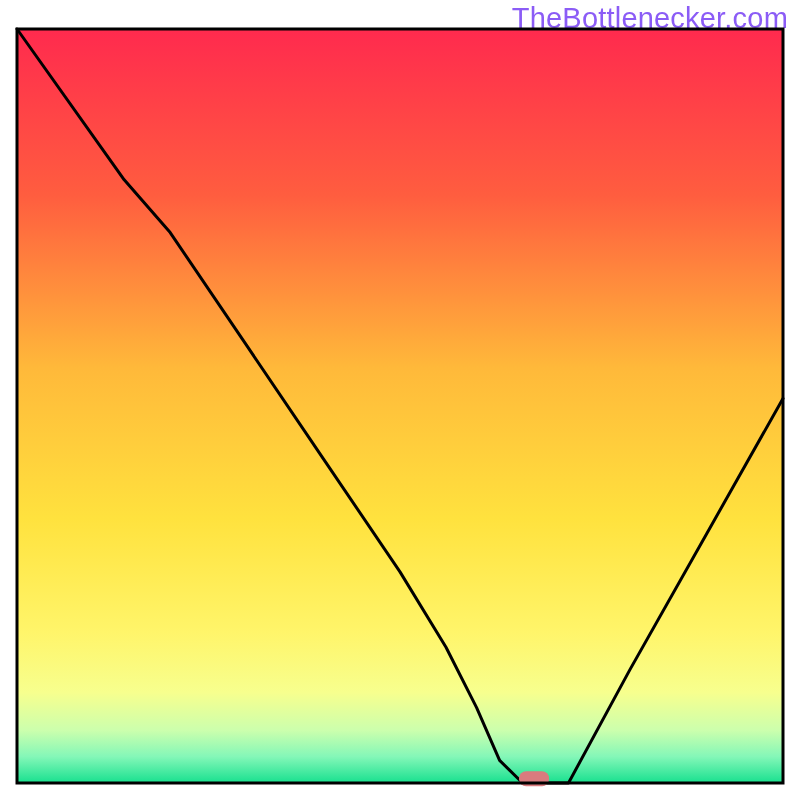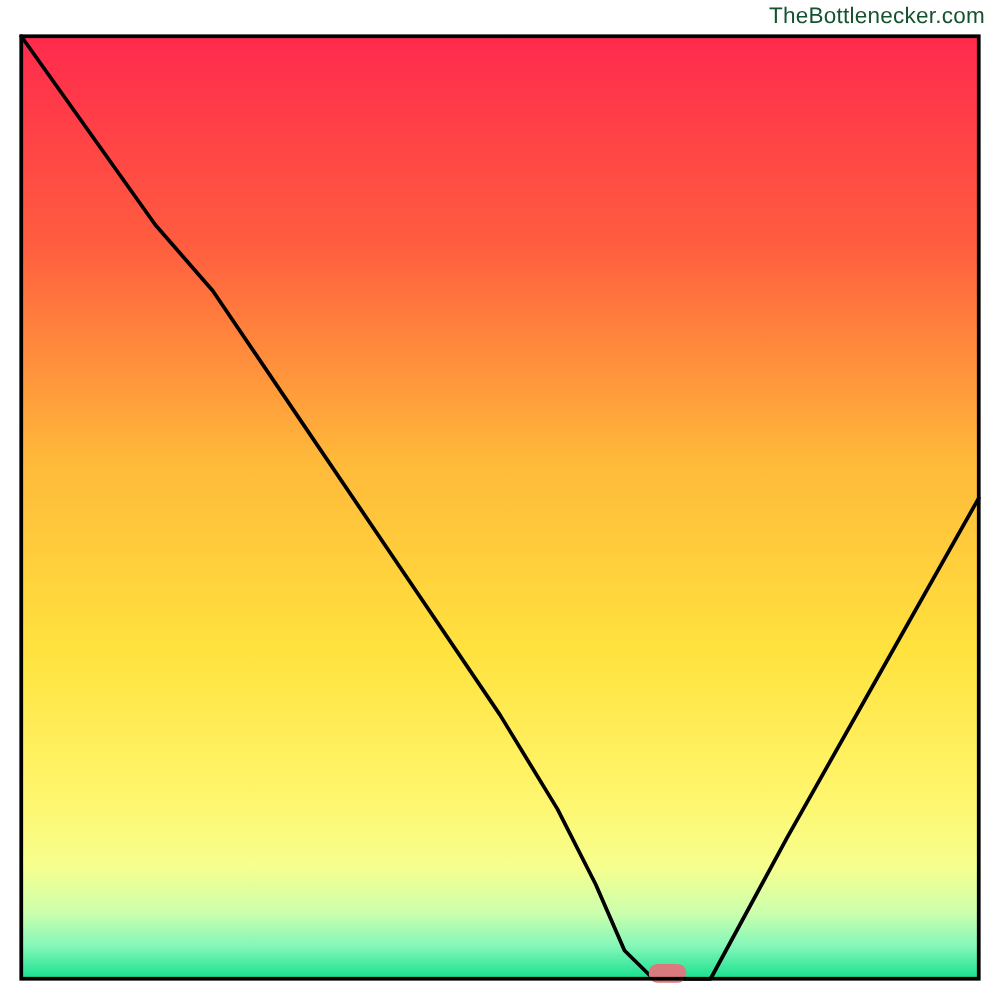--- a/index.html
+++ b/index.html
@@ -12,22 +12,22 @@
   }
   .wrap {
     position: relative;
     width: 800px;
     height: 800px;
   }
   .attribution {
     position: absolute;
     top: 2px;
     right: 12px;
-    color: #14532d;
-    font-size: 18px;
+    color: #8b5cf6;
+    font-size: 29px;
     font-weight: 500;
     letter-spacing: 0.2px;
   }
   
   svg.chart {
     position: absolute;
     left: 0;
     top: 0;
   }
 </style>

